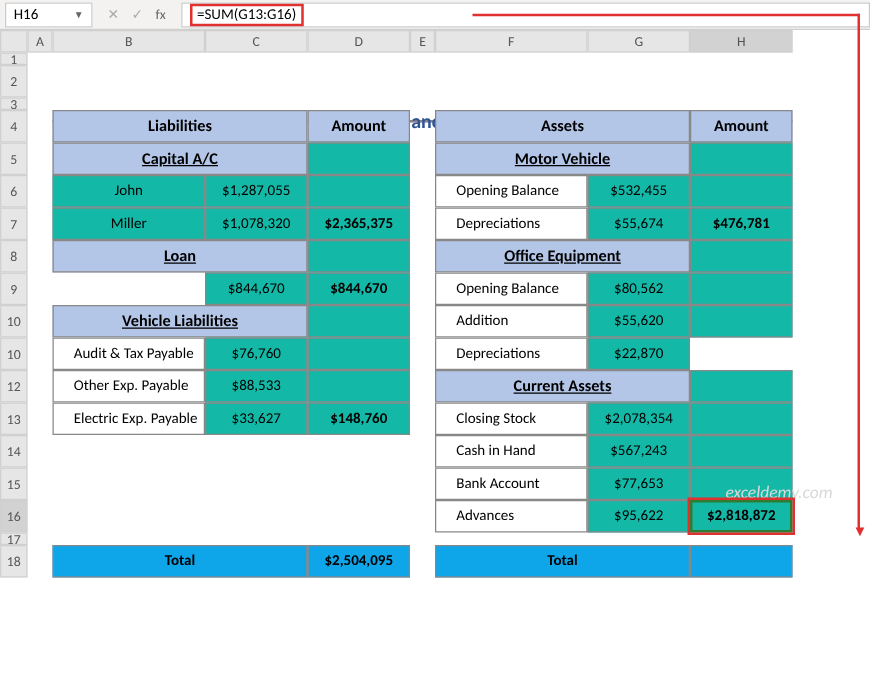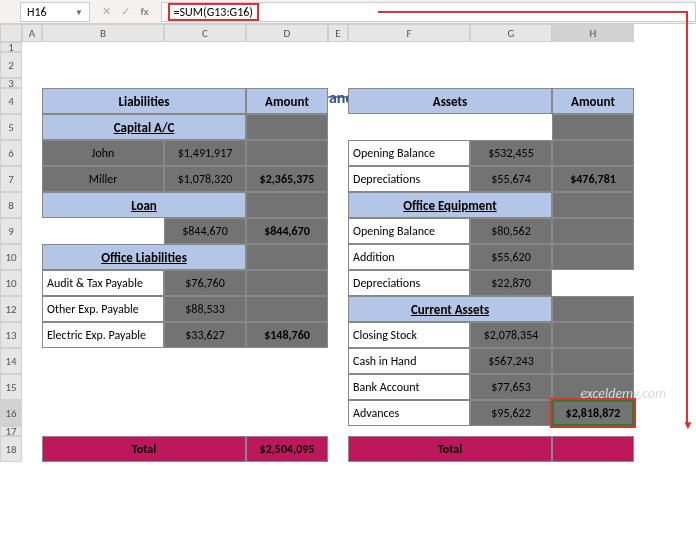--- a/index.html
+++ b/index.html
@@ -10,21 +10,20 @@
   width: 696px;
   height: 540px;
   overflow: hidden;
 }
 .formula-bar {
   display: flex;
   align-items: center;
   background: #f3f2f1;
   border-bottom: 1px solid #d0d0d0;
   height: 24px;
-  padding-left: 16px;
 }
 .name-box {
   width: 70px;
   height: 20px;
   background: #fff;
   border: 1px solid #ccc;
   padding: 2px 6px;
   display: flex;
   align-items: center;
   justify-content: space-between;
@@ -57,24 +56,24 @@
   grid-column: 3 / 10; background: #f0abfc; 
   display:flex; align-items:center; justify-content:center;
   font-weight:bold; font-size:16px; color:#2f5496;
   border:1px solid #888;
   margin-top:44px;
 }
 .hdr { background:#b4c6e7; font-weight:bold; text-align:center; 
   display:flex; align-items:center; justify-content:center; border:1px solid #888; font-size:13px; }
 .subhdr { background:#b4c6e7; font-weight:bold; text-decoration:underline; text-align:center;
   display:flex; align-items:center; justify-content:center; border:1px solid #888; font-size:13px;}
-.dc { display:flex; align-items:center; justify-content:center; border:1px solid #888; background:#737373;}
-.dcl { display:flex; align-items:center; justify-content:flex-start; padding-left:4px; border:1px solid #888; background:#fff;}
+.dc { display:flex; align-items:center; justify-content:center; border:1px solid #888; background:#14b8a6;}
+.dcl { display:flex; align-items:center; justify-content:flex-start; padding-left:16px; border:1px solid #888; background:#fff;}
 .bold { font-weight:bold; }
-.total { background:#be185d; font-weight:bold; display:flex; align-items:center; justify-content:center; border:1px solid #888;}
+.total { background:#0ea5e9; font-weight:bold; display:flex; align-items:center; justify-content:center; border:1px solid #888;}
 .selcell { border:2px solid #2e7d32; outline:2px solid #e03030; outline-offset:0px; }
 .watermark { position:absolute; bottom:60px; right:30px; color:#d9d9d9; font-style:italic; font-size:14px; z-index:1;}
 </style>
 </head>
 <body>
 
 <div class="formula-bar">
   <div class="name-box">
     <span>H16</span>
     <span class="dd">▼</span>
@@ -123,43 +122,44 @@
   <div class="rowhdr" style="grid-column:1;grid-row:18">17</div>
   <div class="rowhdr" style="grid-column:1;grid-row:19">18</div>
 
   <div class="title" style="grid-row:3">Tally Balance Sheet</div>
 
   <div class="hdr" style="grid-column:3/5;grid-row:5">Liabilities</div>
   <div class="hdr" style="grid-column:5;grid-row:5">Amount</div>
   <div class="subhdr" style="grid-column:3/5;grid-row:6">Capital A/C</div>
   <div class="dc" style="grid-column:5;grid-row:6"></div>
   <div class="dc" style="grid-column:3;grid-row:7">John</div>
-  <div class="dc" style="grid-column:4;grid-row:7">$1,491,917</div>
+  <div class="dc" style="grid-column:4;grid-row:7">$1,287,055</div>
   <div class="dc" style="grid-column:5;grid-row:7"></div>
   <div class="dc" style="grid-column:3;grid-row:8">Miller</div>
   <div class="dc" style="grid-column:4;grid-row:8">$1,078,320</div>
   <div class="dc bold" style="grid-column:5;grid-row:8">$2,365,375</div>
   <div class="subhdr" style="grid-column:3/5;grid-row:9">Loan</div>
   <div class="dc" style="grid-column:5;grid-row:9"></div>
   <div class="dc" style="grid-column:4;grid-row:10">$844,670</div>
   <div class="dc bold" style="grid-column:5;grid-row:10">$844,670</div>
-  <div class="subhdr" style="grid-column:3/5;grid-row:11">Office Liabilities</div>
+  <div class="subhdr" style="grid-column:3/5;grid-row:11">Vehicle Liabilities</div>
   <div class="dc" style="grid-column:5;grid-row:11"></div>
   <div class="dcl" style="grid-column:3;grid-row:12">Audit &amp; Tax Payable</div>
   <div class="dc" style="grid-column:4;grid-row:12">$76,760</div>
   <div class="dc" style="grid-column:5;grid-row:12"></div>
   <div class="dcl" style="grid-column:3;grid-row:13">Other Exp. Payable</div>
   <div class="dc" style="grid-column:4;grid-row:13">$88,533</div>
   <div class="dc" style="grid-column:5;grid-row:13"></div>
   <div class="dcl" style="grid-column:3;grid-row:14">Electric Exp. Payable</div>
   <div class="dc" style="grid-column:4;grid-row:14">$33,627</div>
   <div class="dc bold" style="grid-column:5;grid-row:14">$148,760</div>
 
   <div class="hdr" style="grid-column:7/9;grid-row:5">Assets</div>
   <div class="hdr" style="grid-column:9;grid-row:5">Amount</div>
+  <div class="subhdr" style="grid-column:7/9;grid-row:6">Motor Vehicle</div>
   <div class="dc" style="grid-column:9;grid-row:6"></div>
   <div class="dcl" style="grid-column:7;grid-row:7">Opening Balance</div>
   <div class="dc" style="grid-column:8;grid-row:7">$532,455</div>
   <div class="dc" style="grid-column:9;grid-row:7"></div>
   <div class="dcl" style="grid-column:7;grid-row:8">Depreciations</div>
   <div class="dc" style="grid-column:8;grid-row:8">$55,674</div>
   <div class="dc bold" style="grid-column:9;grid-row:8">$476,781</div>
   <div class="subhdr" style="grid-column:7/9;grid-row:9">Office Equipment</div>
   <div class="dc" style="grid-column:9;grid-row:9"></div>
   <div class="dcl" style="grid-column:7;grid-row:10">Opening Balance</div>

